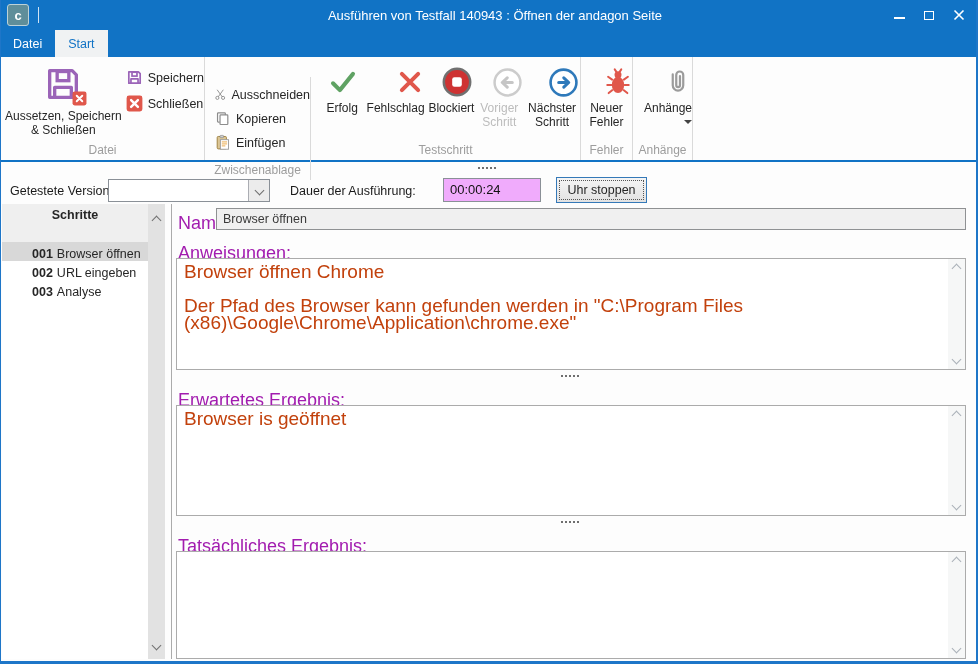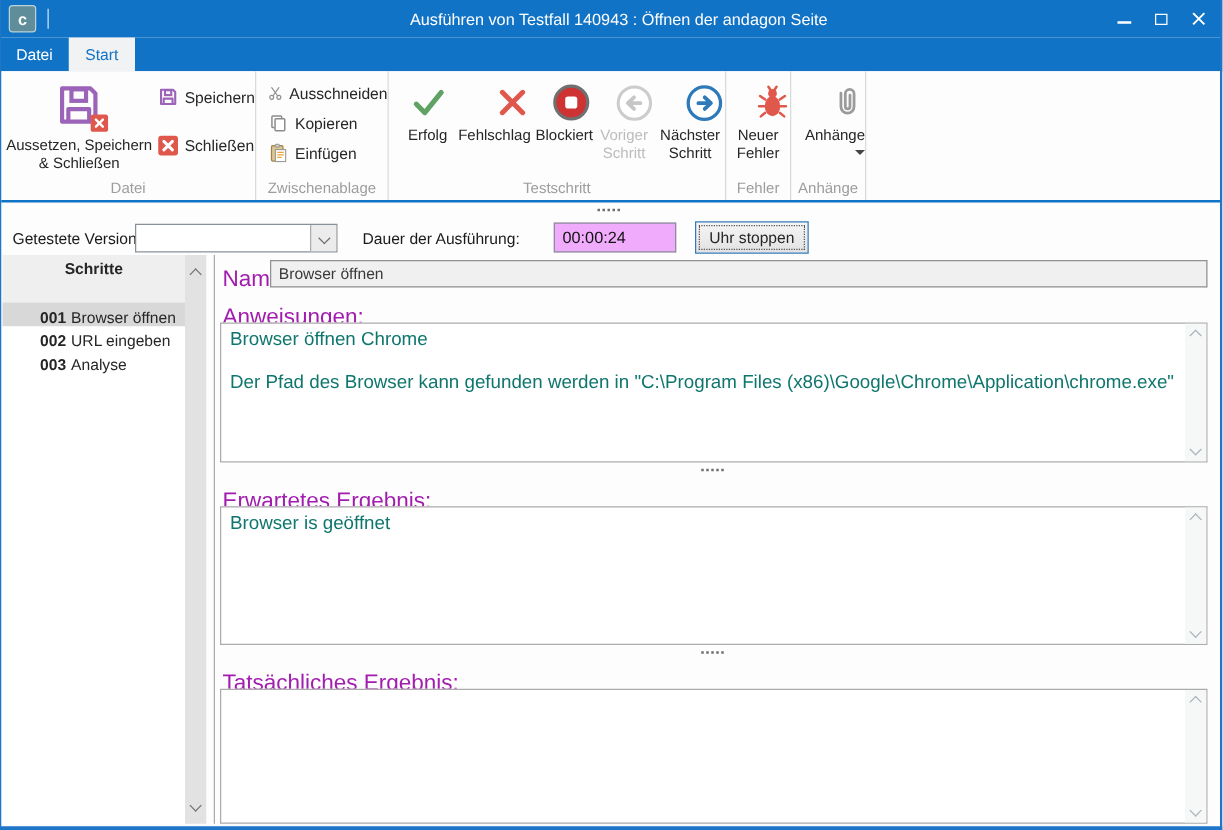--- a/index.html
+++ b/index.html
@@ -28,23 +28,23 @@
   
   .ribbon{position:absolute;left:1px;top:57px;right:2px;height:103px;background:#fdfdfd;
     border-bottom:2px solid #1173c5;display:flex;}
   .rgroup{position:relative;height:100%;box-sizing:border-box;border-right:1px solid #dadada;}
   .glabel{position:absolute;bottom:3px;left:0;right:0;text-align:center;color:#9d9d9d;font-size:12px;}
   .g-datei{width:204px;display:flex;}
   .bigbtn{width:126px;display:flex;flex-direction:column;align-items:center;padding-top:7px;box-sizing:border-box;}
   .flop-wrap{position:relative;width:40px;height:42px;}
   .flop-badge{position:absolute;right:-4px;bottom:0;width:15px;height:15px;}
   .biglabel{font-size:12px;line-height:14px;text-align:center;margin-top:3px;}
-  .smallstack{display:flex;flex-direction:column;gap:22px;padding-top:12px;}
+  .smallstack{display:flex;flex-direction:column;gap:9px;padding-top:12px;}
   .smallbtn{display:flex;align-items:center;gap:5px;font-size:12.5px;white-space:nowrap;}
-  .g-clip{width:106px;}
+  .g-clip{width:106px;margin-top:20px;}
   .g-clip .smallstack{padding-left:9px;padding-top:9px;gap:7px;}
   .g-test{width:270px;display:flex;padding:0;}
   .g-err{width:52px;display:flex;}
   .g-att{width:60px;display:flex;}
   .rspace{flex:1;border-right:none;}
   .vbtn{display:flex;flex-direction:column;align-items:flex-end;padding-top:6px;box-sizing:border-box;}
   .vicon{height:38px;display:flex;align-items:center;justify-content:center;}
   .vlbl{font-size:12px;line-height:13.5px;text-align:center;margin-top:1px;}
   .vbtn.disabled .vlbl{color:#bcbcbc;}
   .caret-down{width:0;height:0;border-left:4px solid transparent;border-right:4px solid transparent;border-top:4px solid #444;margin-top:4px;}
@@ -74,21 +74,21 @@
   .sc-top{position:absolute;top:6px;left:5px;}
   .sc-top .chv{margin-top:2px;}
   .sc-bot{position:absolute;bottom:6px;left:5px;}
   .vsplit{position:absolute;left:171px;top:204px;width:1px;height:455px;background:#ababab;}
   
   .f-label{position:absolute;font-size:18px;color:#a21caf;white-space:nowrap;}
   .name-field{position:absolute;left:216px;top:208px;width:750px;height:22px;box-sizing:border-box;
     background:#f0f0f0;border:1px solid #8f9193;font-size:12.5px;color:#3a3a3a;padding:3px 6px;white-space:nowrap;overflow:hidden;}
   .textbox{position:absolute;left:176px;width:790px;box-sizing:border-box;background:#fff;border:1px solid #ababab;}
   .textbox-content{position:absolute;left:0;top:0;right:18px;bottom:0;padding:4px 4px 4px 7px;
-    font-size:15px;color:#0f766e;white-space:pre-wrap;overflow:hidden;line-height:17px;}
+    font-size:19px;color:#c2410c;white-space:pre-wrap;overflow:hidden;line-height:17px;}
   .vstrip{position:absolute;right:0;top:0;bottom:0;width:17px;background:#f6f7f7;}
   .vstrip .chv{border-color:#aab1b8;position:absolute;left:5px;}
   .vstrip .chv.up{top:6px;}
   .vstrip .chv.down{bottom:6px;}
   
   .win-border{position:absolute;inset:0;border-left:1px solid #1e76c8;border-right:2px solid #1e76c8;border-bottom:3px solid #1e76c8;pointer-events:none;box-sizing:border-box;}
 </style>
 </head>
 <body>
 

